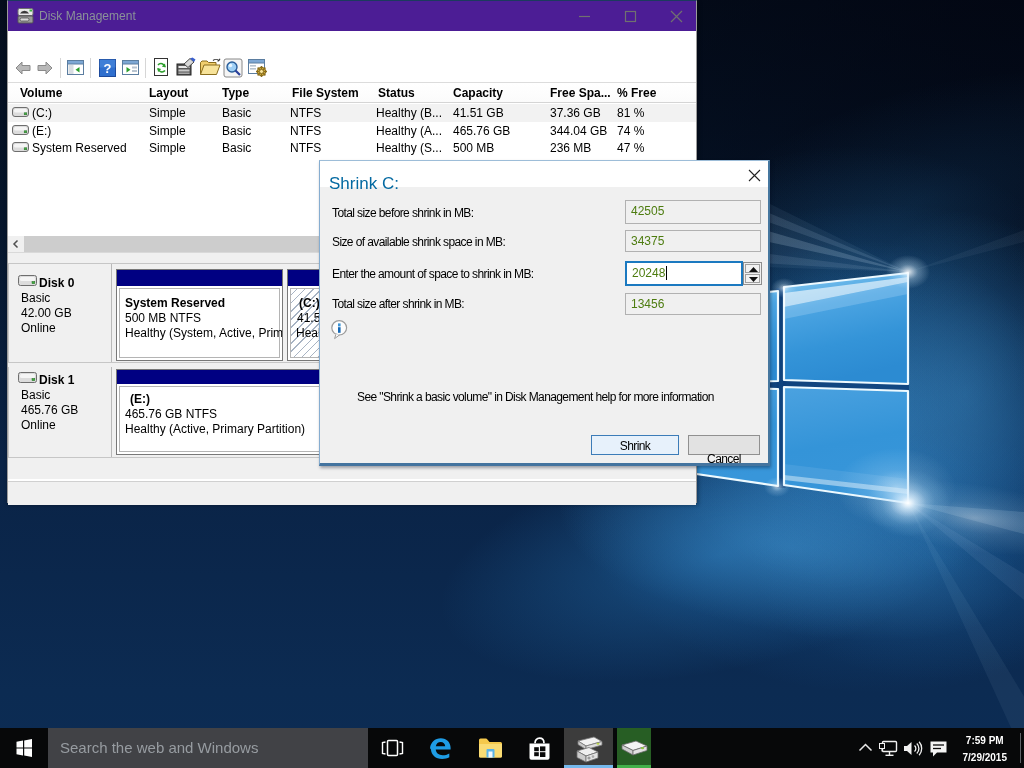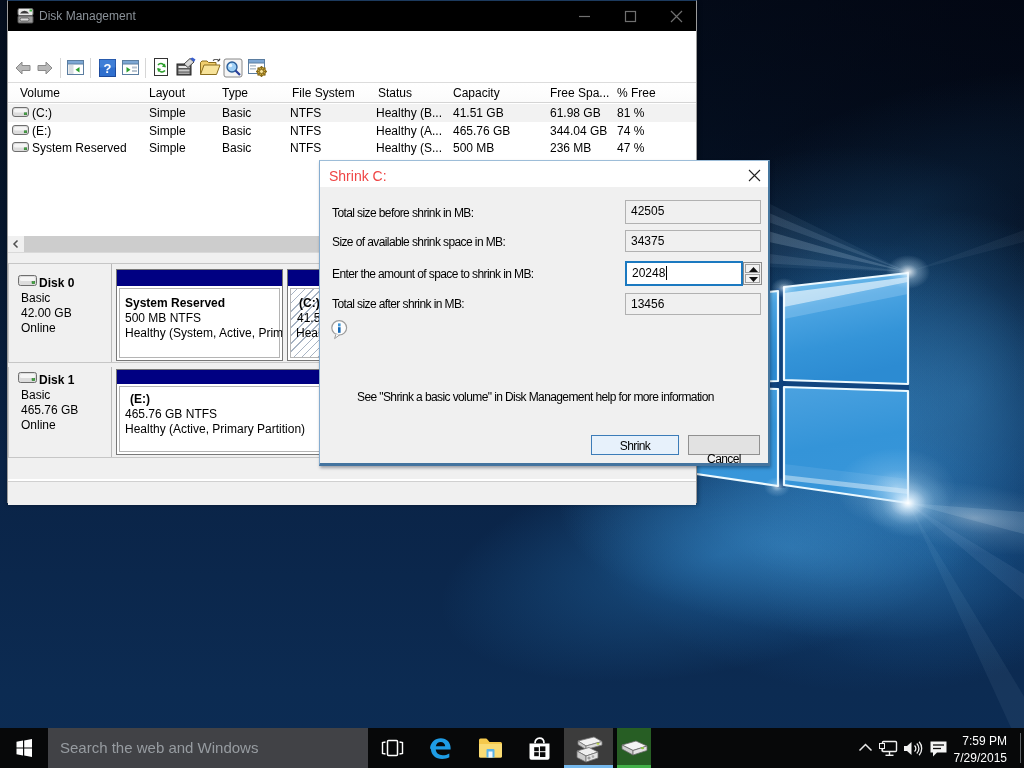--- a/index.html
+++ b/index.html
@@ -2,60 +2,60 @@
 <html><head>
 <meta charset="utf-8">
 <style>
   * { margin:0; padding:0; box-sizing:border-box; }
   html,body { width:1024px; height:768px; overflow:hidden; }
   body { font-family:"Liberation Sans", sans-serif; position:relative; background:#0a1f3c; }
   #wall { position:absolute; left:0; top:0; }
   
   #dm { position:absolute; left:7px; top:0; width:690px; height:503px;
         background:#fff; border:1px solid #9b9b9b; border-top:1px solid #1c3a5e; box-shadow:1px 2px 4px rgba(0,0,10,0.4); }
-  #dm-title { position:absolute; left:0; top:0; width:100%; height:30px; background:#000000; }
+  #dm-title { position:absolute; left:0; top:0; width:100%; height:30px; background:#4c1d95; }
   #dm-title .txt { position:absolute; left:31px; top:8px; font-size:12px; color:#8b9299; }
   .capbtn { position:absolute; top:0; width:45px; height:30px; }
   
   #menubar { position:absolute; left:0; top:30px; width:100%; height:22px; background:#fff; font-size:12px; color:#000; }
   #menubar span { position:absolute; top:4px; }
   #toolbar { position:absolute; left:0; top:52px; width:100%; height:30px; background:#fff; border-bottom:1px solid #dcdcdc; }
   .tsep { position:absolute; top:5px; width:1px; height:20px; background:#d6d6d6; }
   
   #lhead { position:absolute; left:0; top:83px; width:100%; height:19px;
-           background:linear-gradient(#ffffff,#fbfbfb); border-bottom:1px solid #d5d5d5; font-size:12px; color:#000; }
+           background:linear-gradient(#ffffff,#fbfbfb); border-bottom:1px solid #d5d5d5; font-size:12px; color:#000;font-weight:bold; }
   #lhead span { position:absolute; top:2px; }
   .lrow { position:absolute; left:0; width:100%; height:18px; font-size:12px; color:#000; }
   .lrow span { position:absolute; top:2px; }
   
   #hscroll { position:absolute; left:0; top:235px; width:100%; height:16px; background:#f0f0f0; }
   
   #panel { position:absolute; left:0; top:251px; width:100%; height:227px; background:#f0f0f0; border-top:1px solid #d9d9d9; }
   .diskrow { position:absolute; left:0; width:688px; background:#f0f0f0; }
   .dlabel { position:absolute; left:0; top:0; width:103px; height:100%; border-right:1px solid #b9b9b9; font-size:12px; color:#000; }
   .dlabel div { position:absolute; left:12px; }
   .part { position:absolute; border:1px solid #787878; background:#fff; overflow:hidden; }
   .pband { position:absolute; left:0; top:0; width:100%; height:16px; background:#000082; }
   .pinner { position:absolute; left:2px; right:2px; top:18px; bottom:2px; background:#fff; border:1px solid #b4b4b4; }
   .ptxt { position:absolute; left:7px; font-size:12px; color:#000; white-space:nowrap; }
   #legend { position:absolute; left:0; top:209px; width:100%; height:18px; font-size:12px; color:#000; }
   #statusbar { position:absolute; left:0; top:228px; width:100%; height:24px; background:#f0f0f0; border-top:1px solid #d0d0d0; }
   
   #dlg { position:absolute; left:319px; top:160px; width:451px; height:306px; background:#f0f0f0;
          border-left:1px solid #86add0; border-right:2px solid #46779f; border-top:1px solid #9dbdd8; border-bottom:3px solid #44749f; box-shadow:1px 2px 3px rgba(0,10,30,.35); }
   #dlg-title { position:absolute; left:0; top:0; width:100%; height:26px; background:#fff; }
-  #dlg-title .t { position:absolute; left:9px; top:7px; font-size:14px; color:#ef4444; }
+  #dlg-title .t { position:absolute; left:9px; top:13px; font-size:17px; color:#0369a1; }
   .dl { position:absolute; left:12px; font-size:12px; color:#000; white-space:nowrap; letter-spacing:-0.6px; }
   .din { position:absolute; left:305px; width:136px; background:#f0f0f0; border:1px solid #b1b1b1;
-         font-size:12px; color:#000000; padding:3px 0 0 5px; }
+         font-size:12px; color:#4d7c0f; padding:3px 0 0 5px; }
   
   #taskbar { position:absolute; left:0; top:728px; width:1024px; height:40px; background:#070809; }
   #search { position:absolute; left:48px; top:0; width:320px; height:40px; background:#414246; }
   #search span { position:absolute; left:12px; top:11px; font-size:15px; color:#979ca1; }
-  .clock { position:absolute; right:17px; color:#fff; font-size:12px; line-height:16.5px; text-align:right; }
+  .clock { position:absolute; right:17px; color:#fff; font-size:10px; line-height:16.5px; text-align:center;font-weight:bold; }
 </style>
 </head>
 <body>
 <svg id="wall" width="1024" height="768" viewBox="0 0 1024 768">
  <defs>
   <linearGradient id="bgv" x1="0" y1="0" x2="0" y2="1">
    <stop offset="0" stop-color="#040d1c"></stop>
         <stop offset="0.3" stop-color="#06162c"></stop>
    <stop offset="0.6" stop-color="#0a2346"></stop>
         <stop offset="0.9" stop-color="#0c2b52"></stop>
@@ -252,21 +252,21 @@
         <rect x="0.5" y="0.5" width="16" height="9" rx="2.5" fill="#dcdcdc" stroke="#6e6e6e"></rect>
         <rect x="2" y="2" width="13" height="3.5" rx="1.5" fill="#f5f5f5"></rect>
         <rect x="12.2" y="5.8" width="2.6" height="2" fill="#3fae3f" stroke="#2a6e2a" stroke-width="0.5"></rect>
       </svg>
       <span style="left:24px">(C:)</span>
       <span style="left:141px">Simple</span>
       <span style="left:214px">Basic</span>
     <span style="left:282px">NTFS</span>
       <span style="left:368px">Healthy (B...</span>
       <span style="left:445px">41.51 GB</span>
-    <span style="left:542px">61.98 GB</span>
+    <span style="left:542px">37.36 GB</span>
       <span style="left:609px">81 %</span>
   </div>
   <div class="lrow" style="top:120.5px">
     <svg style="position:absolute;left:4px;top:3px" width="17" height="11" viewBox="0 0 17 11">
         <rect x="0.5" y="0.5" width="16" height="9" rx="2.5" fill="#dcdcdc" stroke="#6e6e6e"></rect>
         <rect x="2" y="2" width="13" height="3.5" rx="1.5" fill="#f5f5f5"></rect>
         <rect x="12.2" y="5.8" width="2.6" height="2" fill="#3fae3f" stroke="#2a6e2a" stroke-width="0.5"></rect>
       </svg>
       <span style="left:24px">(E:)</span>
       <span style="left:141px">Simple</span>

